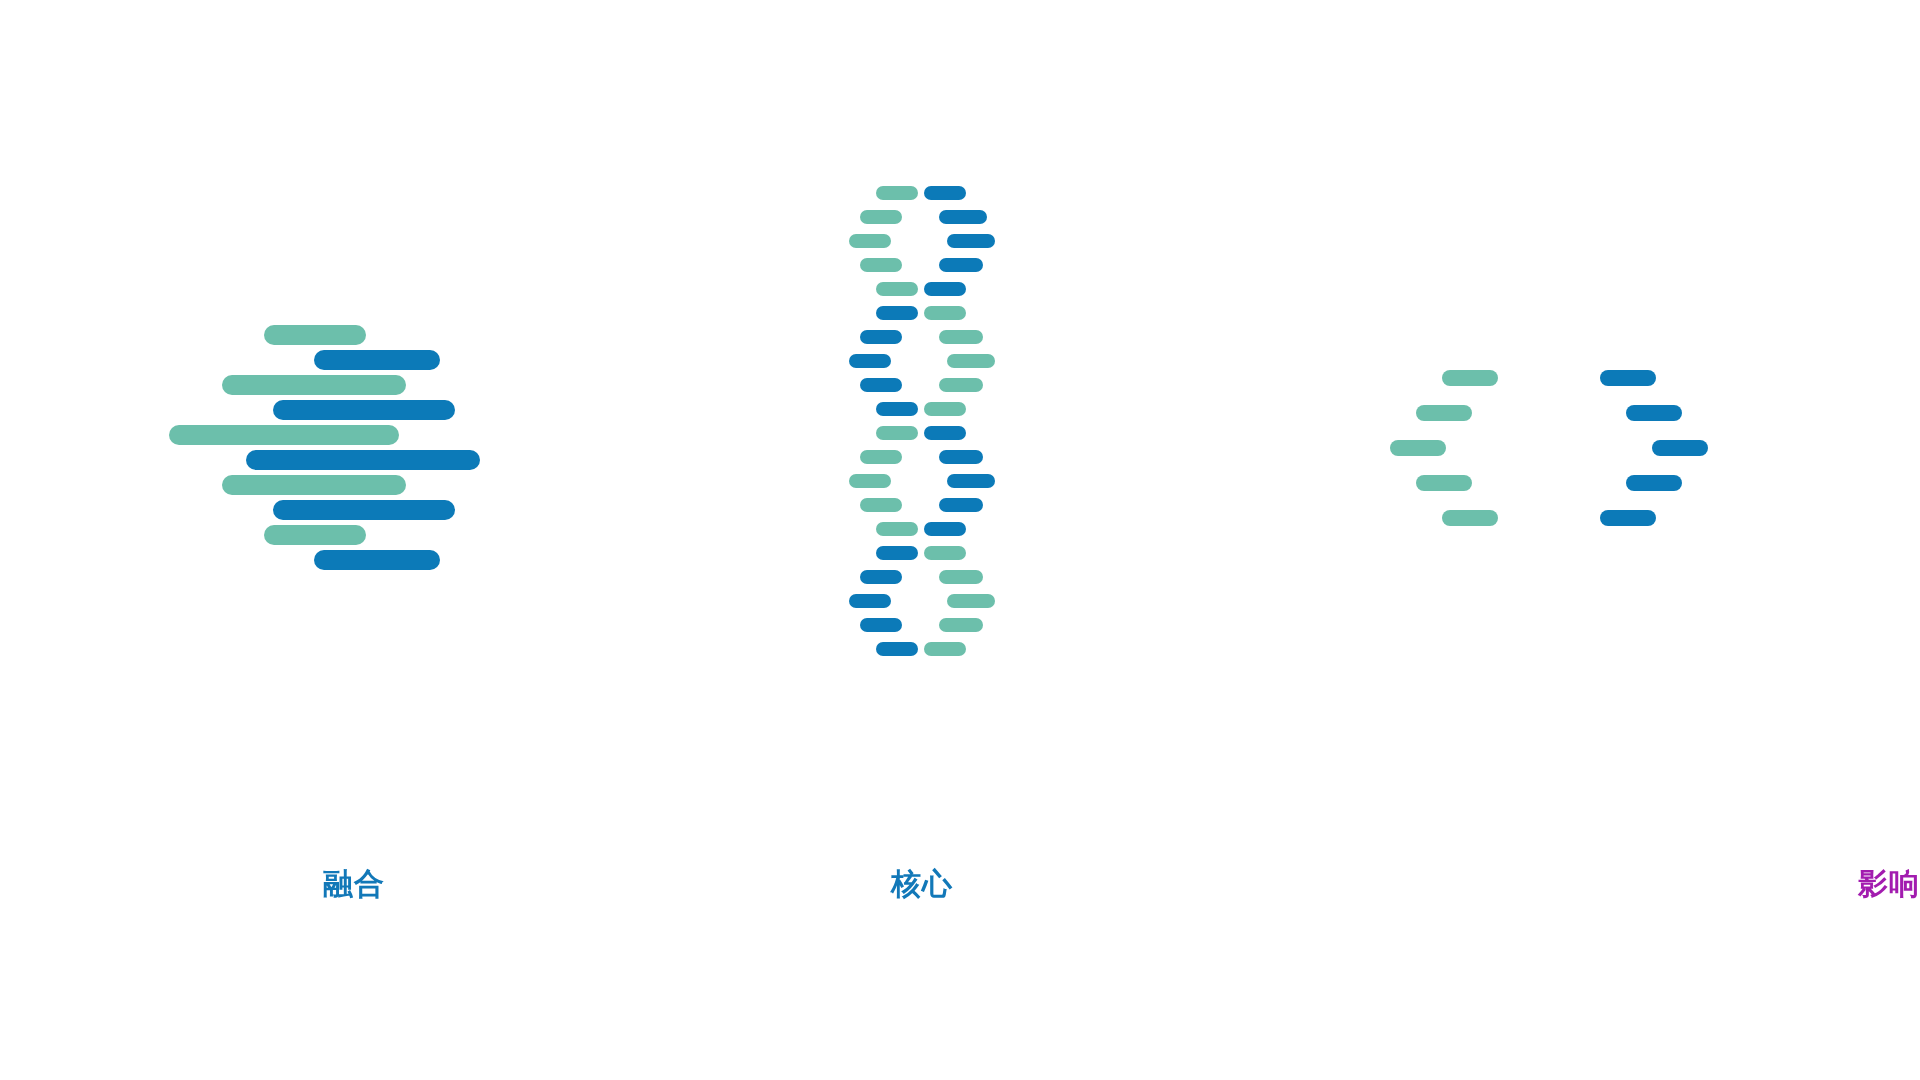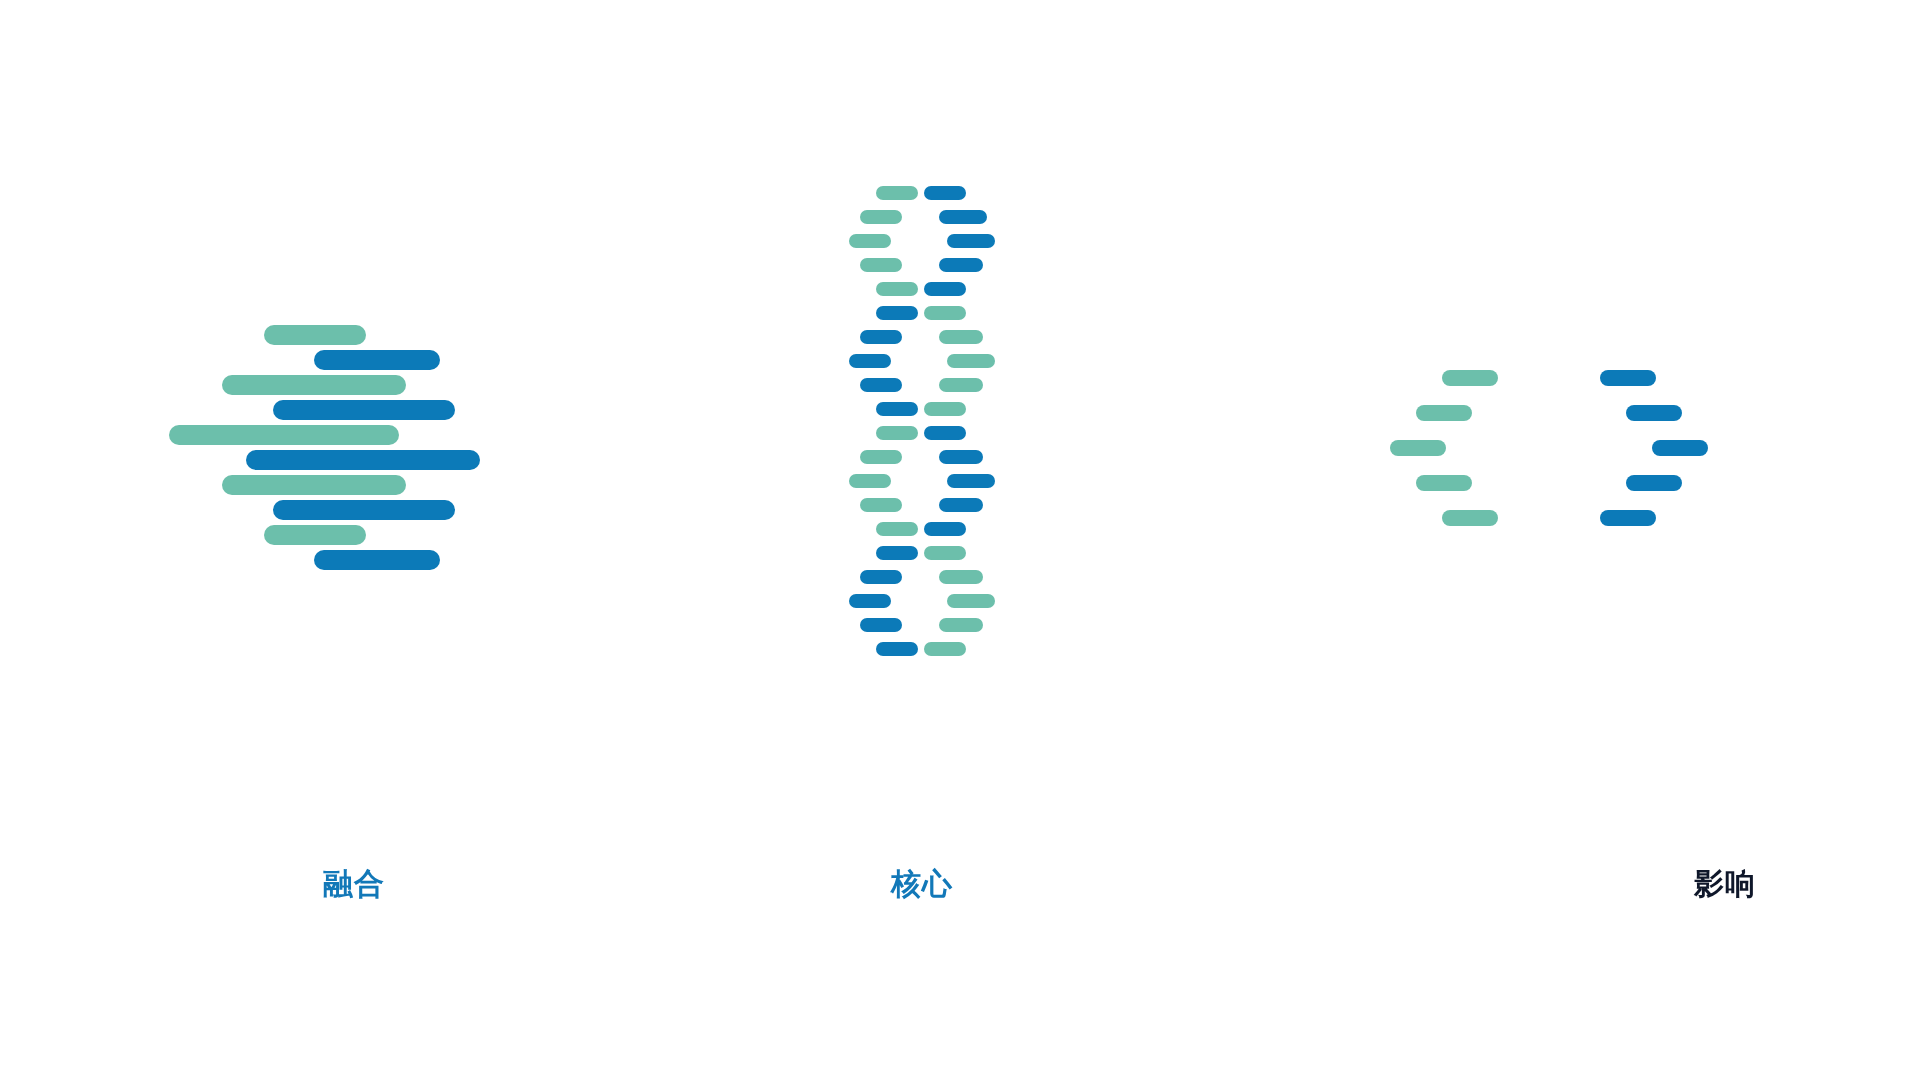--- a/index.html
+++ b/index.html
@@ -127,16 +127,16 @@
         <div class="bar" style="left: 196px; top: 405px; width: 56px; height: 16px; background: rgb(108, 191, 171);"></div>
         <div class="bar" style="left: 170px; top: 440px; width: 56px; height: 16px; background: rgb(108, 191, 171);"></div>
         <div class="bar" style="left: 196px; top: 475px; width: 56px; height: 16px; background: rgb(108, 191, 171);"></div>
         <div class="bar" style="left: 222px; top: 510px; width: 56px; height: 16px; background: rgb(108, 191, 171);"></div>
         <div class="bar" style="left: 380px; top: 370px; width: 56px; height: 16px; background: rgb(12, 122, 184);"></div>
         <div class="bar" style="left: 406px; top: 405px; width: 56px; height: 16px; background: rgb(12, 122, 184);"></div>
         <div class="bar" style="left: 432px; top: 440px; width: 56px; height: 16px; background: rgb(12, 122, 184);"></div>
         <div class="bar" style="left: 406px; top: 475px; width: 56px; height: 16px; background: rgb(12, 122, 184);"></div>
         <div class="bar" style="left: 380px; top: 510px; width: 56px; height: 16px; background: rgb(12, 122, 184);"></div>
       </div>
-    <div class="cluster-label" id="label-impact" style="left: 0px; top: 869px; width: 700px; text-align: center; padding-left: 310px; box-sizing: border-box; color: #0f172a;">影响</div>
+    <div class="cluster-label" id="label-impact" style="left: 0px; top: 869px; width: 700px; text-align: right; padding-left: 310px; box-sizing: border-box; color: #a21caf;">影响</div>
   </div>
 
 </div>
 
 </body></html>

